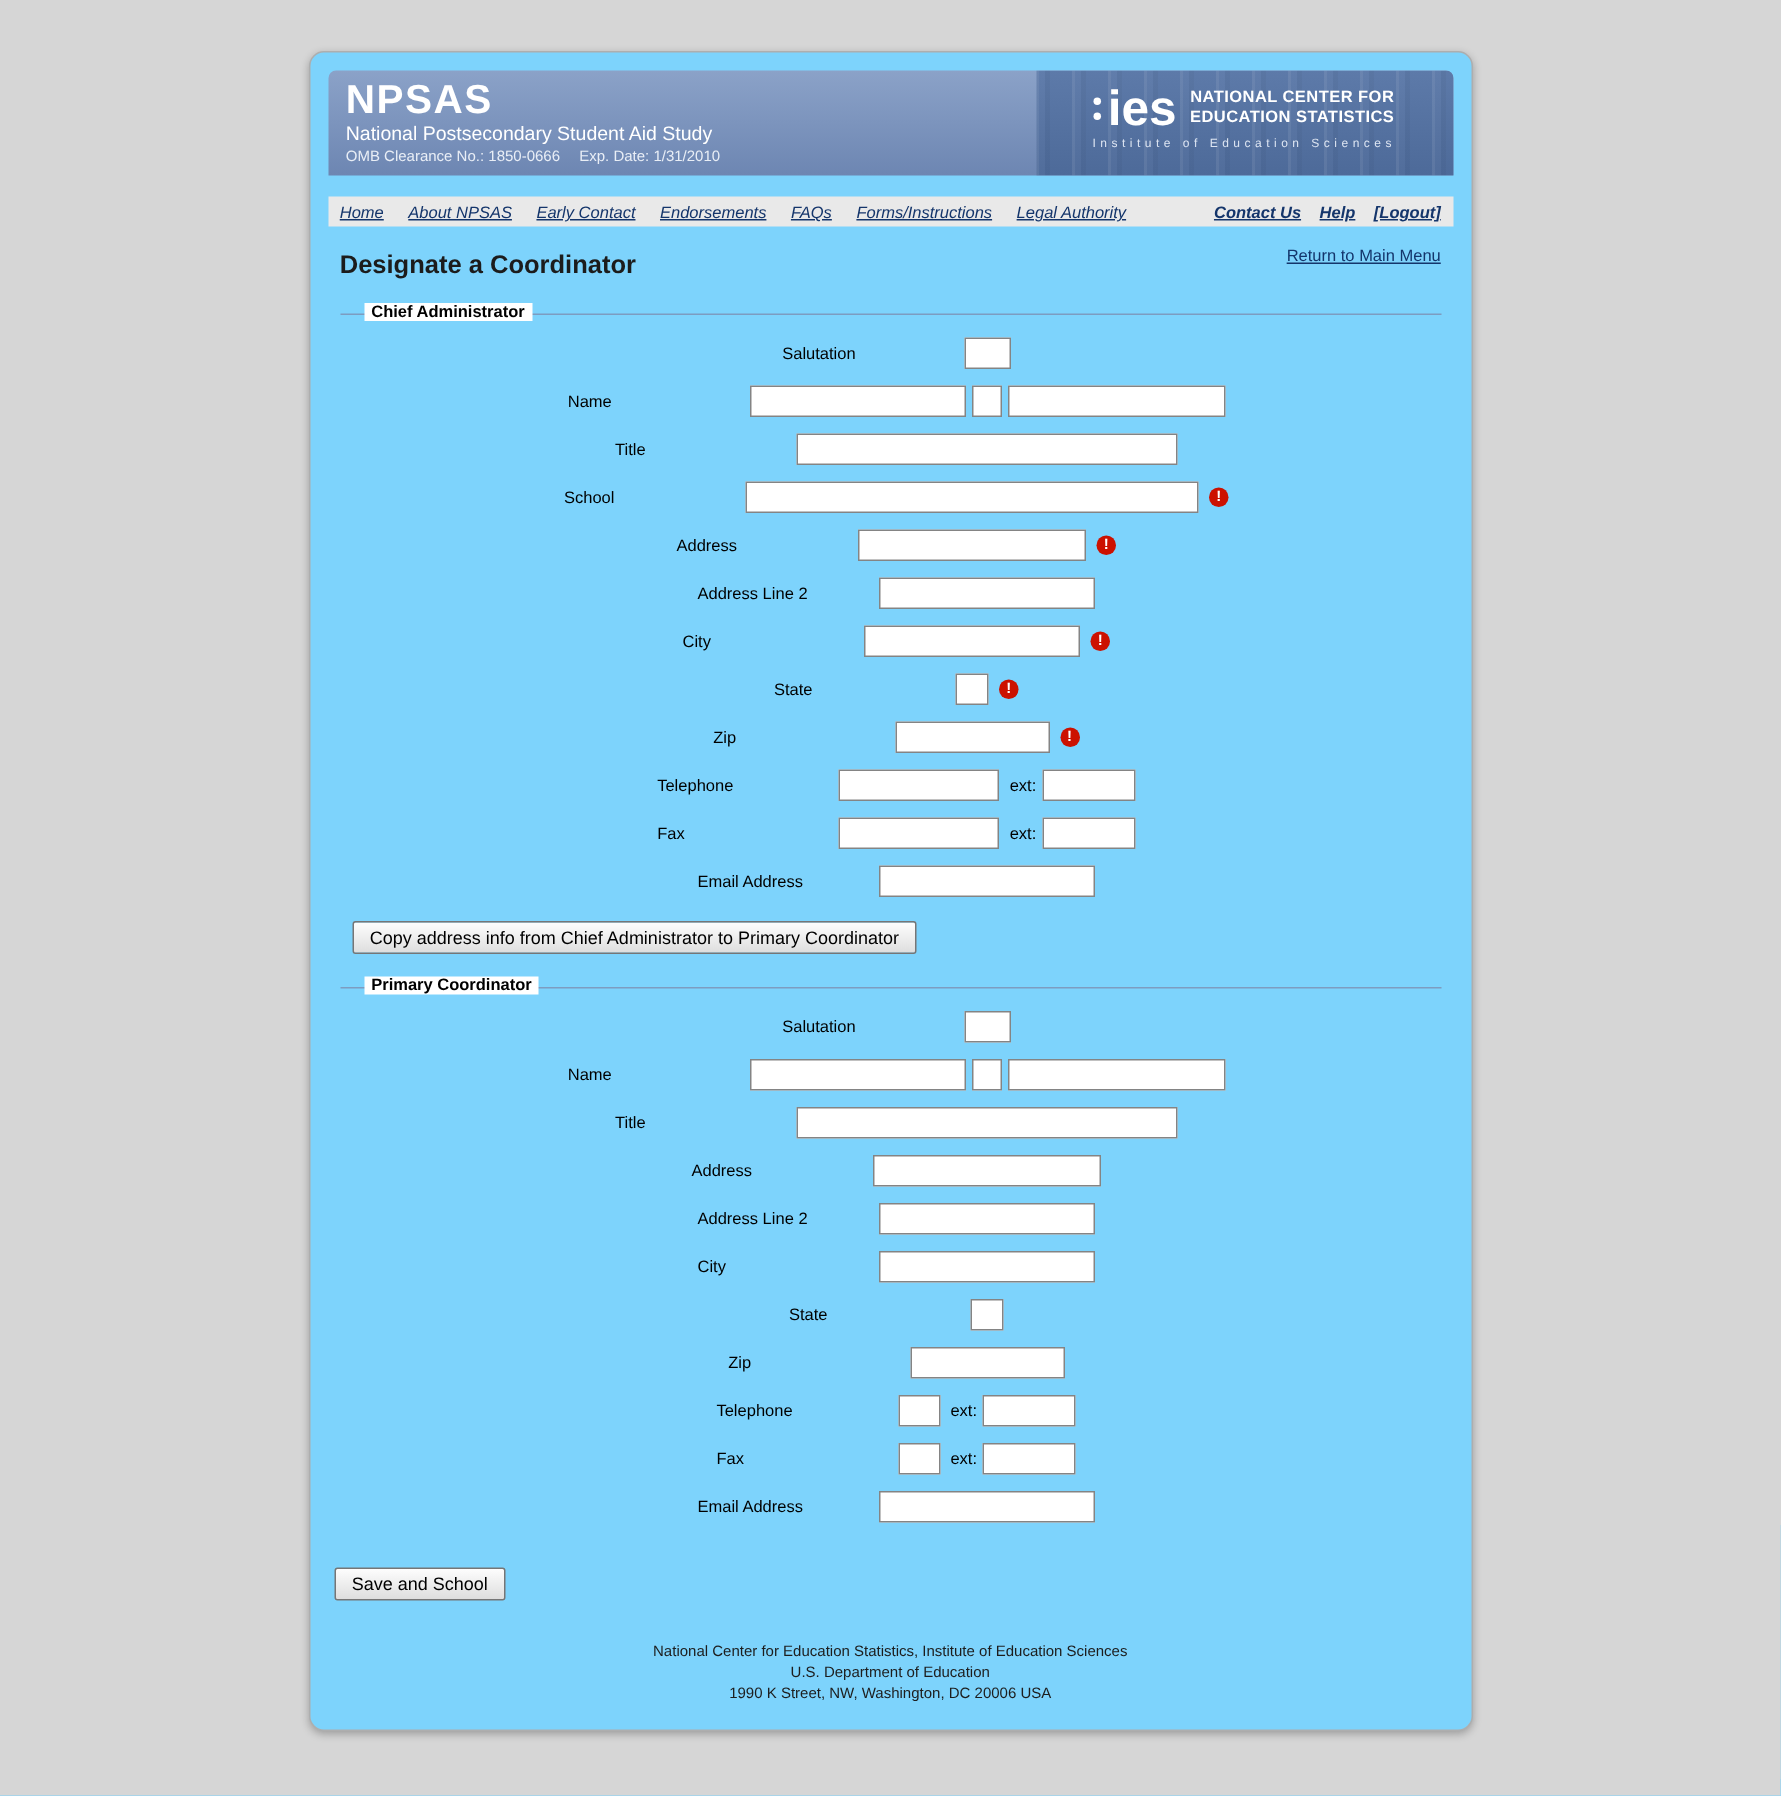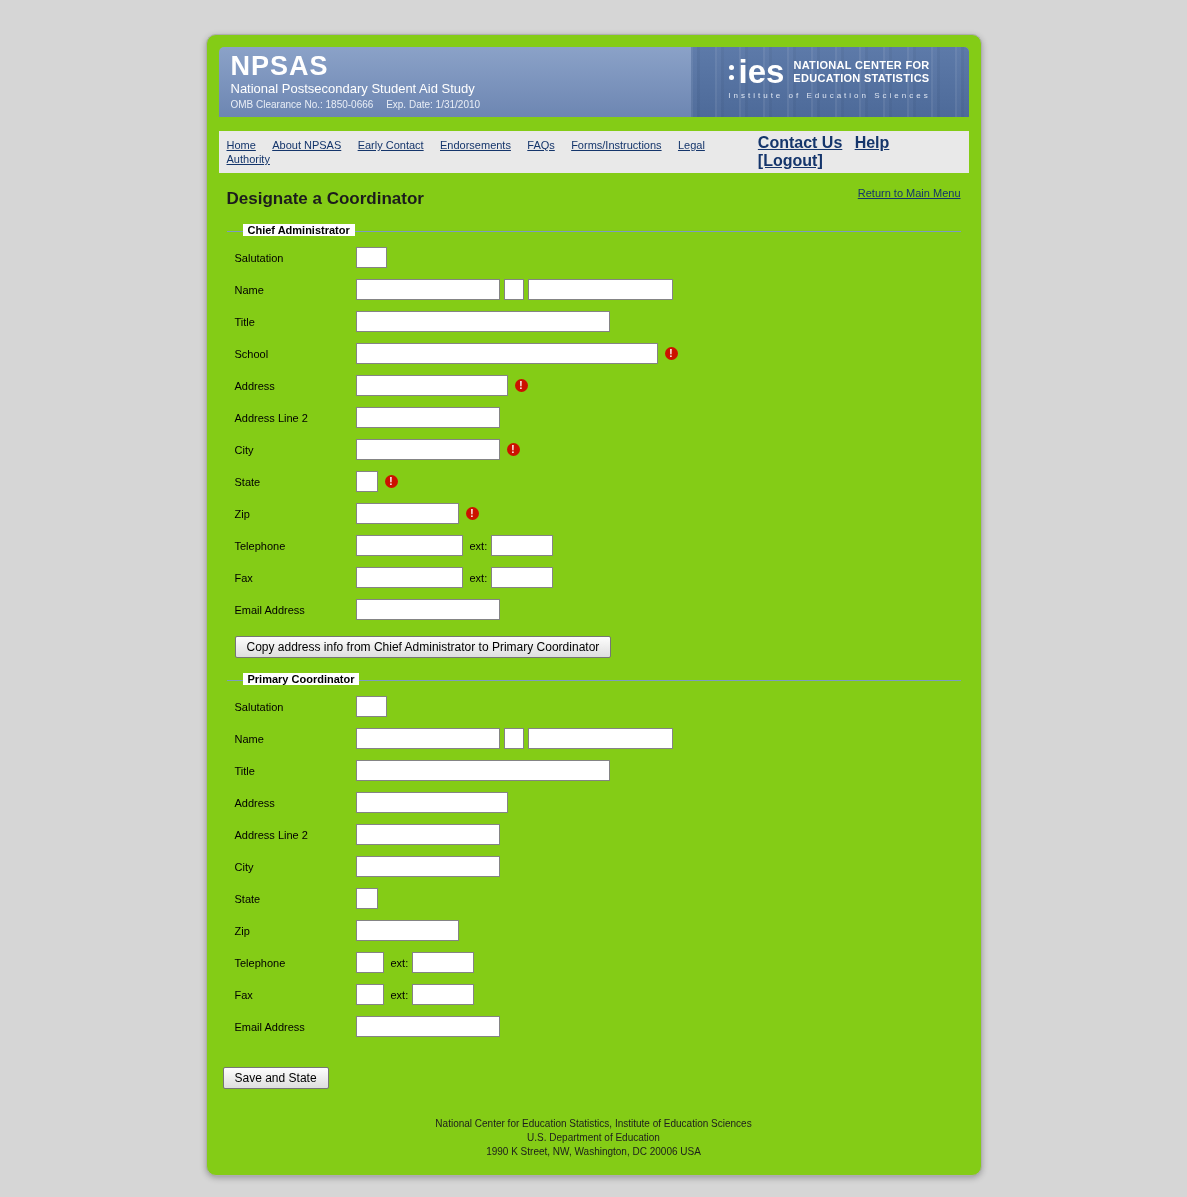--- a/index.html
+++ b/index.html
@@ -1,19 +1,19 @@
 <!DOCTYPE html>
 <html><head>
 <meta charset="utf-8">
 <style>
   * { margin:0; padding:0; }
   html,body { background:#d6d6d6; font-family:"Liberation Sans", sans-serif; font-size:12px; color:#000; }
 
   .page-card {
-    width:750px; margin:34px auto 32px; background:#84cc16;
+    width:750px; margin:34px auto 32px; background:#7dd3fc;
     border:1px solid #aeaeae; border-radius:10px;
     box-shadow:0 2px 6px rgba(0,0,0,.28);
     padding:12px 12px 0 12px; box-sizing:content-box;
   }
 
   
   .banner { position:relative; height:70px; background:linear-gradient(#8ba2c8,#6d86b2); border-radius:5px 5px 0 0; overflow:hidden; }
   .banner-left { position:absolute; left:12px; top:5px; color:#fff; }
   .app-title { font-size:27px; font-weight:bold; letter-spacing:1px; line-height:1.05; }
   .app-subtitle { font-size:13px; margin-top:1px; }
@@ -32,35 +32,35 @@
     opacity:.6;
   }
   .ies-row { position:relative; display:flex; align-items:center; justify-content:center; margin-top:11px; }
   .ies-dots { display:flex; flex-direction:column; gap:5px; margin-right:4px; }
   .ies-dots i { width:5px; height:5px; background:#fff; border-radius:50%; }
   .ies-word { font-size:33px; font-weight:bold; color:#fff; line-height:.85; }
   .ies-textblock { margin-left:9px; color:#fff; font-weight:bold; font-size:11px; line-height:1.15; letter-spacing:.3px;text-align:right; }
   .ies-sub { position:relative; margin-top:5px; text-align:center; color:#dde5f2; font-size:8px; letter-spacing:3px; }
 
   
-  .navbar { display:flex; justify-content:space-between; align-items:center; background:#e9e9e9; margin-top:14px; padding:3px 8px; }
+  .navbar { display:flex; justify-content:space-between; align-items:flex-start; background:#e9e9e9; margin-top:14px; padding:3px 8px;font-style:italic; }
   .nav-left a { color:#14356b; font-size:11px; text-decoration:underline; margin-right:13px; }
-  .nav-right a { color:#14356b; font-size:16px; font-weight:bold; text-decoration:underline; margin-left:9px; }
+  .nav-right a { color:#14356b; font-size:11px; font-weight:bold; text-decoration:underline; margin-left:9px; }
 
   
   .content { padding:0 8px; }
   .title-row { display:flex; justify-content:space-between; align-items:flex-start; margin-top:16px; }
   h1.page-title { font-size:17px; font-weight:bold; color:#1c1c1c; }
   .return-link { font-size:11px; color:#14356b; text-decoration:underline; margin-top:-2px; }
   .instructions { margin-top:14px; font-size:11px; line-height:1.35; }
 
   .fs { position:relative; border-top:1px solid #7d9cc0; margin-top:22px; padding-top:15px; }
   .fs-legend { position:absolute; top:-8px; left:16px; background:#fff; padding:0 5px; font-size:11px; font-weight:bold; }
 
-  .frow { display:flex; align-items:center; margin-bottom:11px; min-height:21px; }
+  .frow { display:flex; align-items:center; margin-bottom:11px; min-height:21px;justify-content:center; }
   .flabel { width:129px; box-sizing:border-box; padding-left:8px; font-size:11px; flex-shrink:0; }
   input.inp { height:21px; box-sizing:border-box; border:1px solid #848484; background:#fff; font-family:inherit; font-size:11px; padding:0 3px; }
   .mi { margin:0 4px; }
   .ext-label { font-size:11px; margin:0 4px 0 7px; }
 
   .w20{width:20px}.w22{width:22px}.w28{width:28px}.w31{width:31px}
   .w62{width:62px}.w103{width:103px}.w107{width:107px}
   .w144{width:144px}.w145{width:145px}.w152{width:152px}
   .w254{width:254px}.w302{width:302px}
 
@@ -273,21 +273,21 @@
         <input class="inp w62" style="">
       </div>
 
       <div class="frow">
         <span class="flabel">Email Address</span>
         <input class="inp w144" style="">
       </div>
     </div>
 
     <div class="save-btn-row">
-      <button class="btn">Save and State</button>
+      <button class="btn">Save and School</button>
     </div>
   </div>
 
   <div class="footer">
     <div>National Center for Education Statistics, Institute of Education Sciences</div>
     <div>U.S. Department of Education</div>
     <div>1990 K Street, NW, Washington, DC 20006 USA</div>
   </div>
 
 </div>

